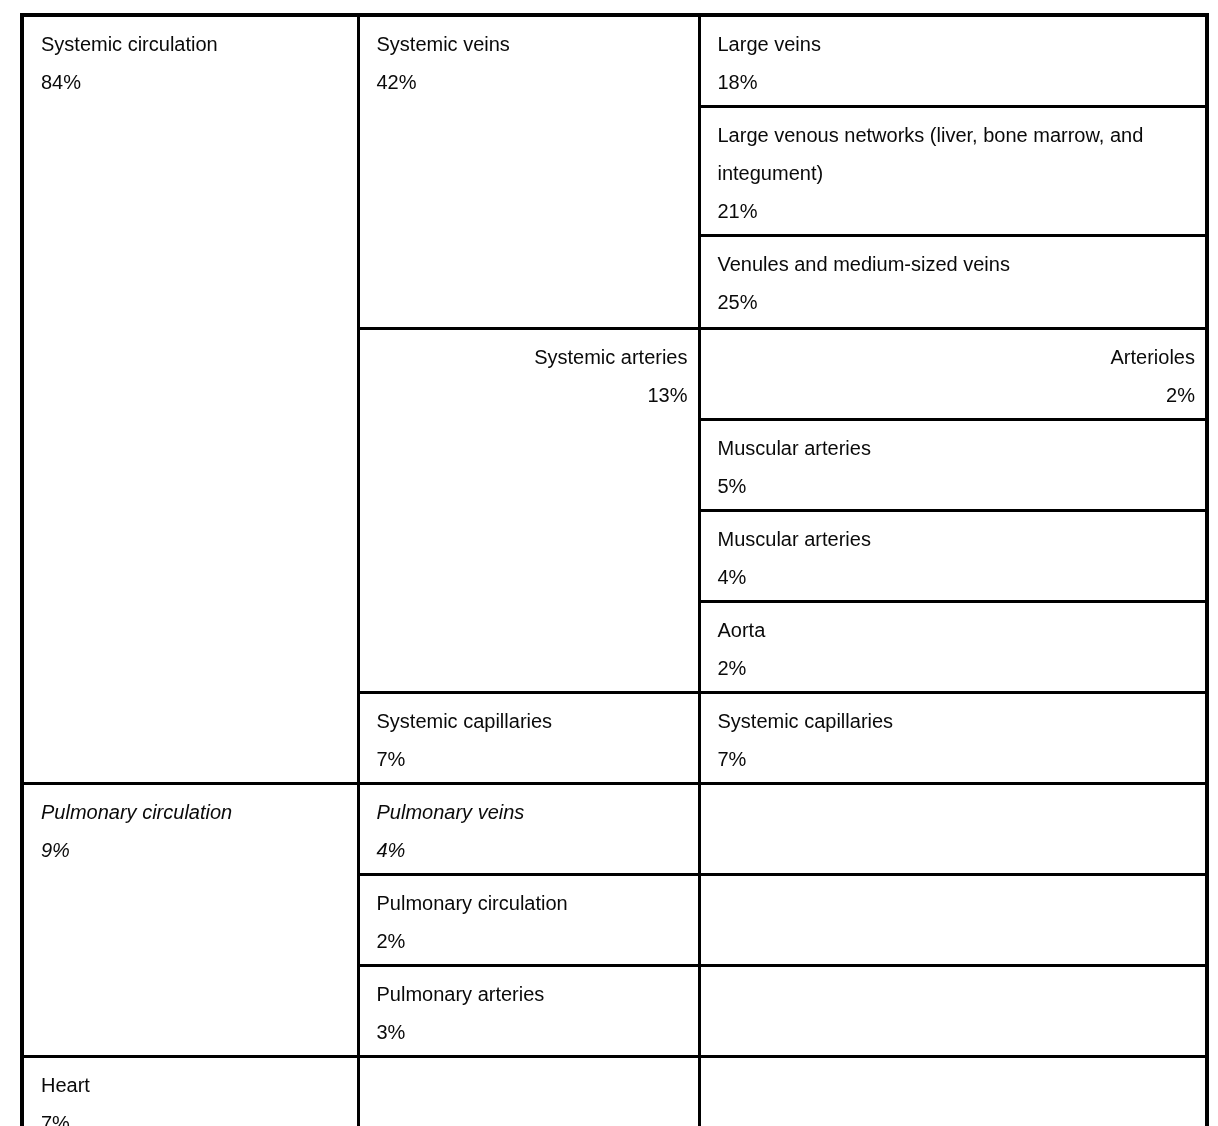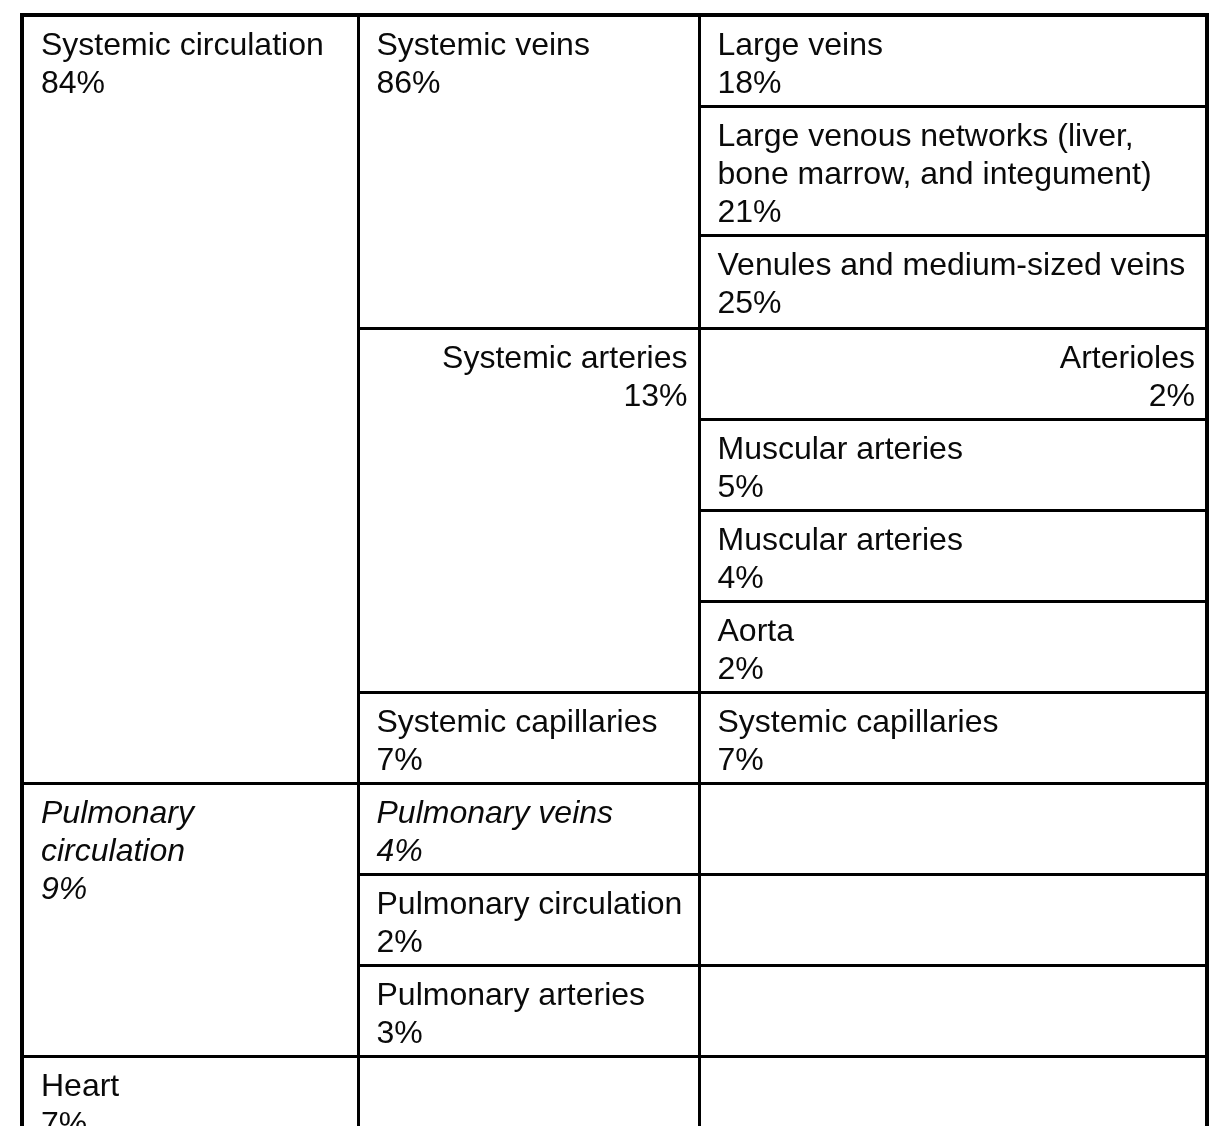--- a/index.html
+++ b/index.html
@@ -19,21 +19,21 @@
     border-bottom-width: 6px;
     background: #ffffff;
   }
   table.vol-table col.c1 { width: 336px; }
   table.vol-table col.c2 { width: 341px; }
   table.vol-table col.c3 { width: 508px; }
   td {
     border: 3px solid #000;
     vertical-align: top;
     padding: 8px 10px 4px 17px;
-    font-size: 32px;
+    font-size: 20px;
     line-height: 38px;
     color: #0a0a0a;
     overflow: hidden;
   }
   .cell-label, .cell-value { display: block; }
   tr.r1  { height: 88px; }
   tr.r2  { height: 118px; }
   tr.r3  { height: 93px; }
   tr.r4  { height: 87px; text-align: right; }
   tr.r5  { height: 91px; }
@@ -55,21 +55,21 @@
       <col class="c3">
   </colgroup>
   <tbody>
     <tr class="r1">
       <td rowspan="8">
         <span class="cell-label">Systemic circulation</span>
         <span class="cell-value">84%</span>
       </td>
       <td rowspan="3">
         <span class="cell-label">Systemic veins</span>
-        <span class="cell-value">86%</span>
+        <span class="cell-value">42%</span>
       </td>
       <td>
         <span class="cell-label">Large veins</span>
         <span class="cell-value">18%</span>
       </td>
     </tr>
     <tr class="r2">
       <td>
         <span class="cell-label">Large venous networks (liver, bone marrow, and integument)</span>
         <span class="cell-value">21%</span>

